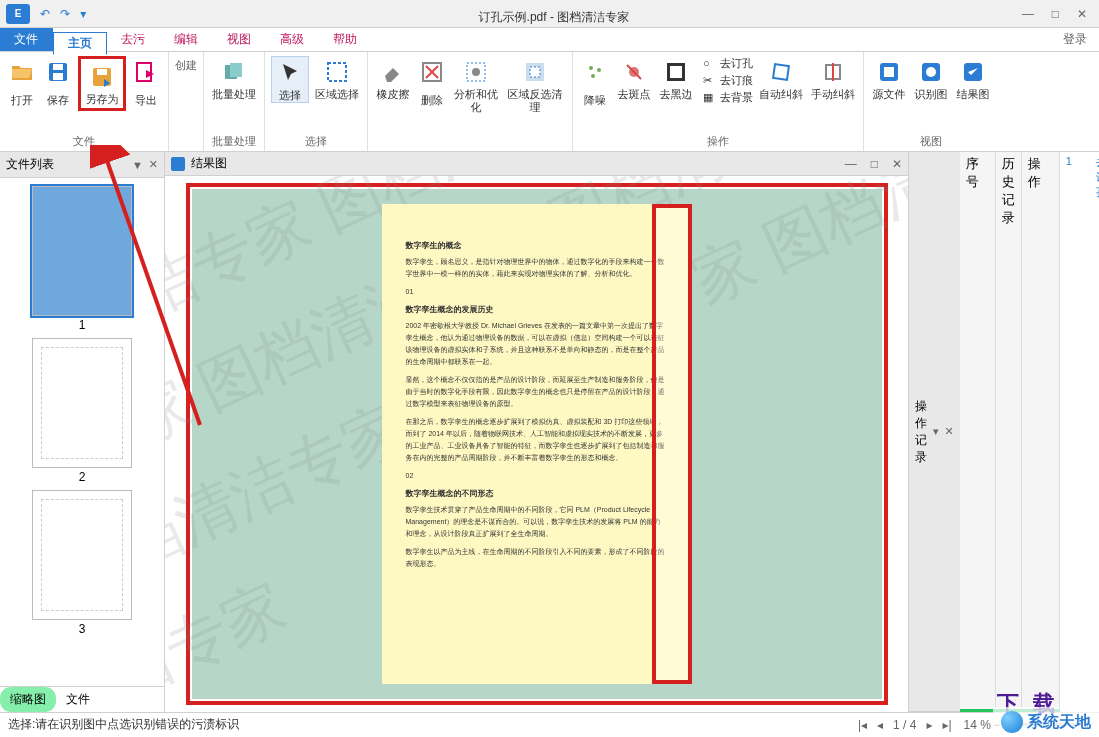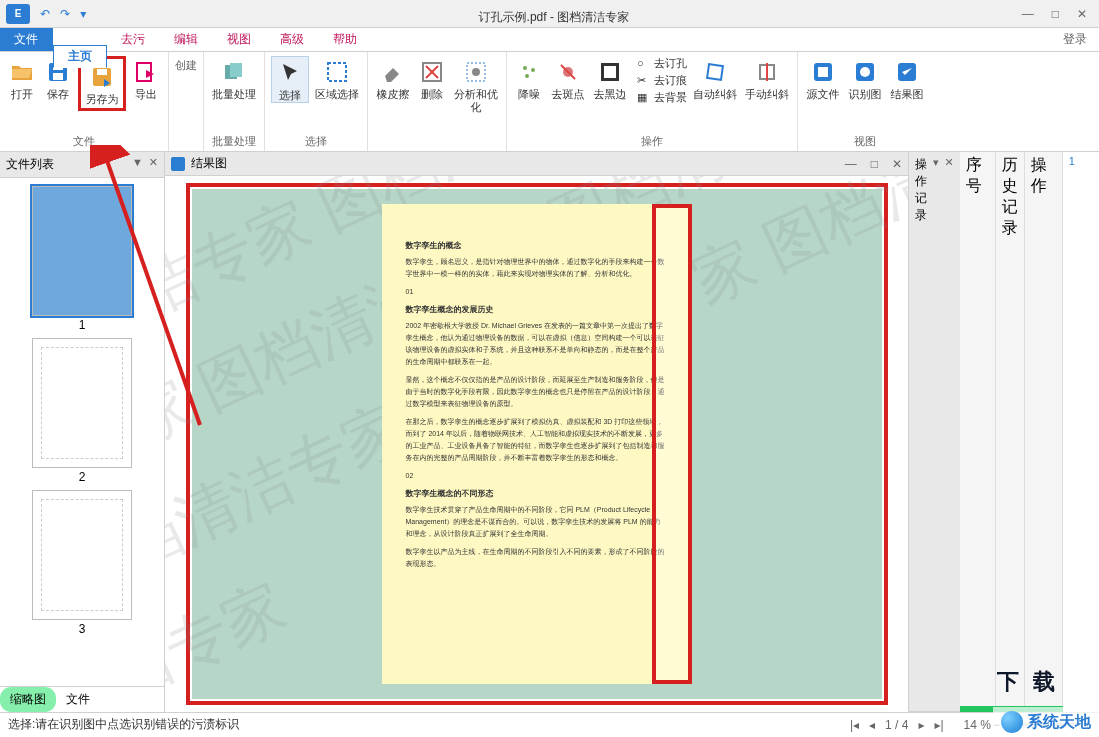--- a/index.html
+++ b/index.html
@@ -11,43 +11,43 @@
 .titlebar .qat { display: flex; gap: 10px; margin-left: 4px; }
 .titlebar .qat span { color: #2b7cd3; cursor: pointer; }
 .titlebar .title { flex: 1; text-align: center; color: #333; margin-top: 8px; }
 .titlebar .win-controls { display: flex; gap: 18px; margin-right: 12px; color: #666; }
 .titlebar .win-controls span { cursor: pointer; }
 
 
 .tabsbar { height: 24px; display: flex; align-items: stretch; border-bottom: 1px solid #d0d0d0; background: #fff; }
 .tab { padding: 0 14px; display: flex; align-items: center; color: #be185d; cursor: pointer; border-right: 1px solid transparent; }
 .tab.file { background: #2b7cd3; color: #fff; }
-.tab.active { border: 1px solid #2b7cd3; border-bottom: 1px solid #fff; color: #2b7cd3; font-weight: bold; position: relative; top: 17px; background: #fff; }
+.tab.active { border: 1px solid #2b7cd3; border-bottom: 1px solid #fff; color: #2b7cd3; font-weight: bold; position: relative; top: 4px; background: #fff; }
 .tabsbar .spacer { flex: 1; }
 .tabsbar .login { padding: 8px 12px; display: flex; align-items: center; color: #666; cursor: pointer; }
 
 
 .ribbon { height: 100px; border-bottom: 1px solid #d0d0d0; display: flex; background: #fff; }
 .group { display: flex; flex-direction: column; border-right: 1px solid #e0e0e0; padding: 4px 6px 0 6px; }
 .group .items { display: flex; align-items: flex-start; gap: 4px; flex: 1; }
 .group .glabel { text-align: center; color: #666; font-size: 11px; padding: 2px 0; }
 .rbtn { display: flex; flex-direction: column; align-items: center; justify-content: flex-start; width: 38px; padding-top: 4px; cursor: pointer; color: #333; }
 .rbtn .ic { width: 24px; height: 24px; display: flex; align-items: center; justify-content: center; margin-bottom: 4px; }
 .rbtn .lbl { font-size: 11px; text-align: center; line-height: 13px; }
 .rbtn.wide { width: 48px; }
-.rbtn.narrow { width: 32px; }
+.rbtn.narrow { width: 32px; gap: 6px; }
 .highlight-box { border: 3px solid #d62020; padding: 2px; }
 .vstack { display: flex; flex-direction: column; gap: 2px; }
 .vstack .mini { display: flex; align-items: center; gap: 3px; font-size: 11px; color: #333; cursor: pointer; }
 .vstack .mini .mic { width: 14px; height: 14px; }
 
 
 .body { display: flex; height: 560px; }
 .left-panel { width: 165px; border-right: 1px solid #d0d0d0; display: flex; flex-direction: column; }
-.panel-header { background: #e8e8e8; padding: 4px 6px; display: flex; border-bottom: 1px solid #d0d0d0; font-size: 12px; }
+.panel-header { background: #e8e8e8; padding: 4px 6px; display: flex; align-items: center; border-bottom: 1px solid #d0d0d0; font-size: 12px; }
 .panel-header .phspacer { flex: 1; }
 .panel-header .phicon { margin-left: 6px; color: #666; cursor: pointer; font-size: 11px; }
 .thumbs { flex: 1; overflow: auto; padding: 8px 0; display: flex; flex-direction: column; align-items: center; gap: 6px; }
 .thumb { width: 100px; text-align: center; }
 .thumb .tpage { width: 100px; height: 130px; border: 1px solid #bbb; background: #fff; margin-bottom: 2px; position: relative; }
 .thumb.sel .tpage { outline: 2px solid #2b7cd3; }
 .thumb .tpage.blue { background: #6fa8dc; }
 .thumb .tpage .scribble { position: absolute; inset: 8px; border: 1px dashed #ccc; }
 .left-tabs { display: flex; border-top: 1px solid #d0d0d0; }
 .left-tabs .lt { padding: 4px 10px; cursor: pointer; font-size: 12px; }
@@ -60,46 +60,46 @@
 .doc-view { flex: 1; display: flex; align-items: center; justify-content: center; position: relative; overflow: hidden; }
 .doc-view .outer-red { border: 4px solid #d62020; padding: 2px; }
 .doc-bg { width: 690px; height: 510px; background: #b6d7c8; display: flex; align-items: center; justify-content: center; position: relative; }
 .watermark { position: absolute; inset: 0; opacity: 0.18; display: flex; flex-wrap: wrap; transform: rotate(-25deg) scale(1.4); color: #888; font-size: 44px; line-height: 80px; pointer-events: none; }
 .doc-page { width: 310px; height: 480px; background: #fef9c3; padding: 30px 24px; position: relative; overflow: hidden; font-size: 7px; line-height: 12px; color: #333; }
 .doc-page h4 { font-size: 8px; margin: 6px 0 4px 0; }
 .doc-page p { margin-bottom: 6px; }
 .red-strip { position: absolute; right: 0; top: 0; width: 40px; height: 100%; border: 4px solid #d62020; background: rgba(255,255,255,0.3); }
 
 .right-panel { width: 190px; display: flex; flex-direction: row; }
-.hist-head { display: flex; background: #f5f5f5; border-bottom: 6px solid #22c55e; font-size: 16px; }
+.hist-head { display: flex; background: #f5f5f5; border-bottom: 3px solid #22c55e; font-size: 13px; }
 .hist-head span { padding: 3px 6px; border-right: 1px solid #ddd; }
 .hist-head .c1 { width: 36px; }
 .hist-head .c2 { flex: 1; }
 .hist-head .c3 { width: 38px; }
 .hist-row { display: flex; font-size: 11px; padding: 3px 6px; }
 .hist-row .c1 { width: 30px; color: #2b7cd3; }
 .hist-row .c2 { flex: 1; color: #2b7cd3; cursor: pointer; }
 .hist-row .c3 { width: 32px; color: #5ab0e0; text-align: center; }
 .right-bottom { margin-top: auto; border-top: 1px solid #ddd; padding: 6px 4px; display: flex; align-items: center; justify-content: space-around; gap: 2px; color: #999; background: #fafafa; }
 .right-bottom span { font-size: 18px; cursor: pointer; }
 
 
 .statusbar { height: 24px; border-top: 1px solid #d0d0d0; display: flex; align-items: center; padding: 0 8px; font-size: 12px; color: #333; background: #fff; }
 .statusbar .sspacer { flex: 1; }
 .statusbar .pager { display: flex; align-items: center; gap: 10px; color: #666; }
 .statusbar .pager span { cursor: pointer; }
-.statusbar .zoom { display: flex; align-items: center; gap: 2px; margin-left: 20px; color: #666; }
+.statusbar .zoom { display: flex; align-items: center; gap: 2px; margin-left: 12px; color: #666; }
 .zoom-track { width: 80px; height: 3px; background: #ccc; position: relative; }
 .zoom-thumb { position: absolute; left: 8px; top: -4px; width: 8px; height: 11px; background: #888; border-radius: 2px; }
 
 .arrow-svg { position: absolute; left: 90px; top: 145px; pointer-events: none; }
 
 .corner-logo { position: absolute; right: 0; bottom: 0; display: flex; align-items: center; gap: 4px; font-size: 16px; color: #2b7cd3; font-weight: bold; background: rgba(255,255,255,0.7); padding: 4px 8px; }
 .corner-logo .globe { width: 22px; height: 22px; background: radial-gradient(circle at 30% 30%, #7fd0ff, #1a7fd6); border-radius: 50%; }
-.faded-text { position: absolute; right: 40px; bottom: 40px; color: #0f172a; font-size: 22px; font-weight: bold; letter-spacing: 4px; pointer-events:none;}
+.faded-text { position: absolute; right: 40px; bottom: 18px; color: #4c1d95; font-size: 22px; font-weight: bold; letter-spacing: 4px; pointer-events:none;}
 
 svg.ic-svg { width: 100%; height: 100%; }
 </style>
 </head>
 <body>
 
 <div class="titlebar">
   <div class="app-icon">E</div>
   <div class="qat">
     <span>↶</span>
@@ -235,20 +235,29 @@
         <div class="lbl">删除</div>
       </div>
       <div class="rbtn wide">
         <div class="ic">
             <svg class="ic-svg" viewBox="0 0 24 24">
               <rect fill="none" stroke="#2b7cd3" stroke-dasharray="2 2" x="3" y="3" width="18" height="18"></rect>
               <circle fill="#888" cx="12" cy="12" r="4"></circle>
             </svg>
           </div>
         <div class="lbl">分析和优化</div>
+      </div>
+      <div class="rbtn" style="width:62px">
+        <div class="ic">
+            <svg class="ic-svg" viewBox="0 0 24 24">
+              <rect fill="#cde" x="3" y="3" width="18" height="18"></rect>
+              <rect fill="#fff" stroke="#2b7cd3" stroke-dasharray="2 2" x="7" y="7" width="10" height="10"></rect>
+            </svg>
+          </div>
+        <div class="lbl">区域反选清理</div>
       </div>
     </div>
   </div>
 
   <div class="group">
     <div class="items">
       <div class="rbtn narrow">
         <div class="ic">
             <svg class="ic-svg" viewBox="0 0 24 24">
               <circle fill="#7a5" cx="8" cy="8" r="2"></circle>

